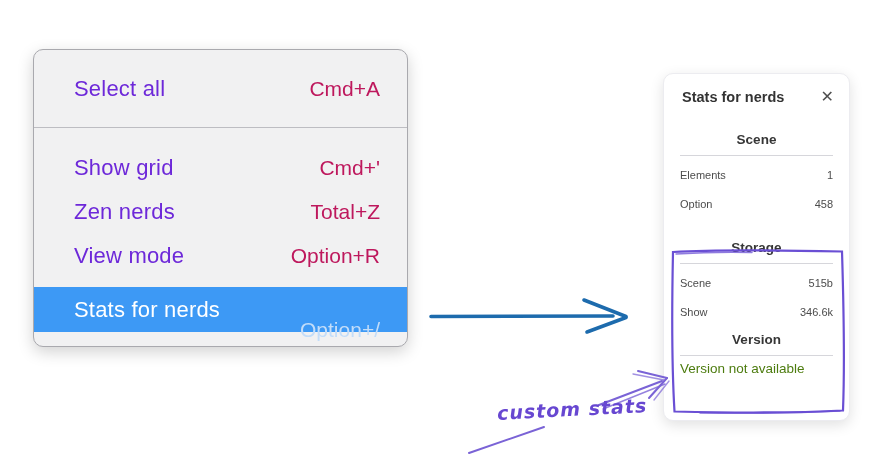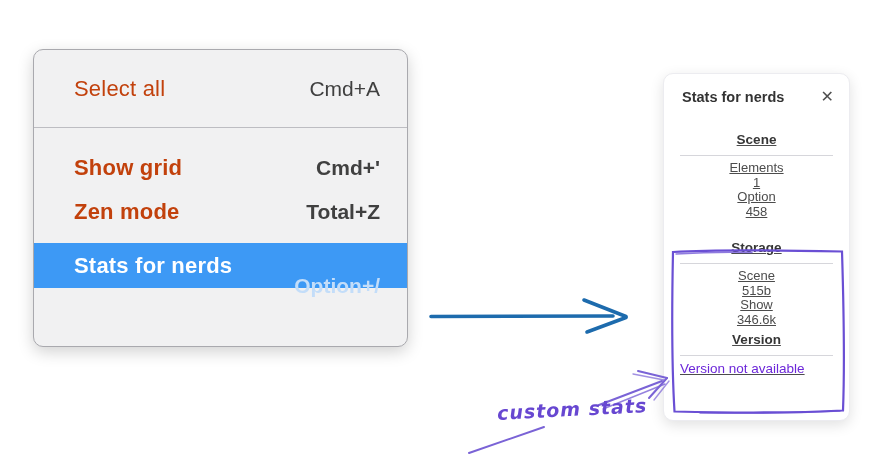--- a/index.html
+++ b/index.html
@@ -9,28 +9,28 @@
     font-family:"Liberation Sans", sans-serif; overflow:hidden;
   }
 
   
   .menu {
     position:absolute; left:33px; top:49px; width:375px; height:298px;
     background:#f1f1f2; border:1px solid #a9a9ae; border-radius:10px;
     box-shadow:0 5px 16px rgba(0,0,0,0.18);
   }
   .menu-top { height:78px; border-bottom:1px solid #bdbdc2; display:flex; align-items:center; }
-  .menu-group { padding-top:18px;font-weight:bold; }
+  .menu-group { padding-top:18px; }
   .menu-row {
     display:flex; justify-content:space-between; align-items:center;
     padding:0 27px 0 40px; height:44px; cursor:default;
   }
   .menu-top .menu-row { height:100%; width:100%; }
-  .menu-row .mlabel { font-size:22px; color:#c2410c; letter-spacing:0.2px; }
-  .menu-row .mshort { font-size:21px; color:#404040; }
+  .menu-row .mlabel { font-size:22px; color:#6d28d9; letter-spacing:0.2px; }
+  .menu-row .mshort { font-size:21px; color:#be185d; }
   .menu-row.selected {
     height:45px; margin-top:9px; background:#3d99f5;
   }
   .menu-row.selected .mlabel { color:#ffffff; }
   .menu-row.selected .mshort { color:#c3ddf9;margin-top:40px; }
 
   
   .panel {
     position:absolute; left:663px; top:73px; width:187px; height:348px;
     background:#ffffff; border:1px solid #ececf0; border-radius:10px;
@@ -39,34 +39,34 @@
   }
   .panel-header {
     display:flex; justify-content:space-between; align-items:center;
     padding:15px 13px 0 18px;
   }
   .panel-title { font-size:14.5px; font-weight:bold; color:#333333; }
   .panel-close {
     font-size:16px; color:#4f4f4f; line-height:1; cursor:pointer;
     background:none; border:none; padding:0 2px; font-family:inherit;
   }
-  .panel-body { padding:0 16px;text-decoration:underline; }
+  .panel-body { padding:0 16px; }
   .sec-heading {
     text-align:center; font-weight:bold; font-size:13.5px; color:#363636;
   }
   .sec-heading.h-scene   { margin-top:27px; }
   .sec-heading.h-storage { margin-top:22px; }
   .sec-heading.h-version { margin-top:6px;text-align:center; }
   .divider { border:none; border-top:1px solid #d6d6db; margin:8px 0 4px 0; }
   .stat-row {
     display:flex; justify-content:space-between; align-items:center;
-    height:29px; font-size:13px; color:#4c4c4c;flex-direction:column;
+    height:29px; font-size:11px; color:#4c4c4c;
   }
   .stat-row .val { color:#4c4c4c; }
-  .version-note { font-size:13.5px; color:#6d28d9; margin-top:5px; }
+  .version-note { font-size:13.5px; color:#4d7c0f; margin-top:5px; }
 
   
   .overlay {
     position:absolute; left:0; top:0; width:873px; height:461px;
     pointer-events:none; z-index:5;
   }
   .handwriting {
     position:absolute; left:497px; top:398px;
     font-family:"DejaVu Sans", sans-serif; font-style:italic;
     font-size:19px; font-weight:bold; color:#6747d1; letter-spacing:1px;
@@ -84,22 +84,26 @@
         <span class="mlabel">Select all</span>
         <span class="mshort">Cmd+A</span>
       </div>
     </div>
     <div class="menu-group">
       <div class="menu-row">
         <span class="mlabel">Show grid</span>
         <span class="mshort">Cmd+'</span>
       </div>
       <div class="menu-row">
-        <span class="mlabel">Zen mode</span>
+        <span class="mlabel">Zen nerds</span>
         <span class="mshort">Total+Z</span>
+      </div>
+      <div class="menu-row">
+        <span class="mlabel">View mode</span>
+        <span class="mshort">Option+R</span>
       </div>
       <div class="menu-row selected">
         <span class="mlabel">Stats for nerds</span>
         <span class="mshort">Option+/</span>
       </div>
     </div>
   </div>
 
   <div class="panel">
     <div class="panel-header">

